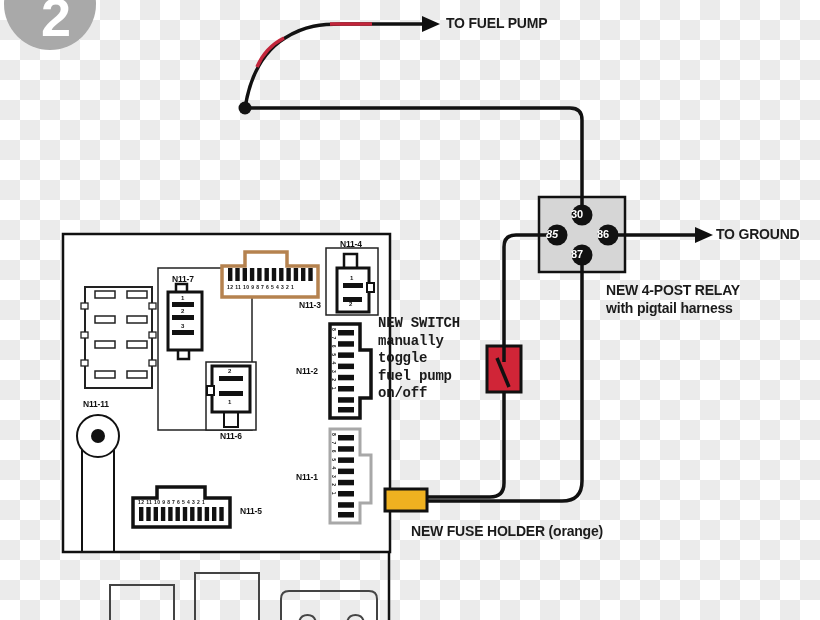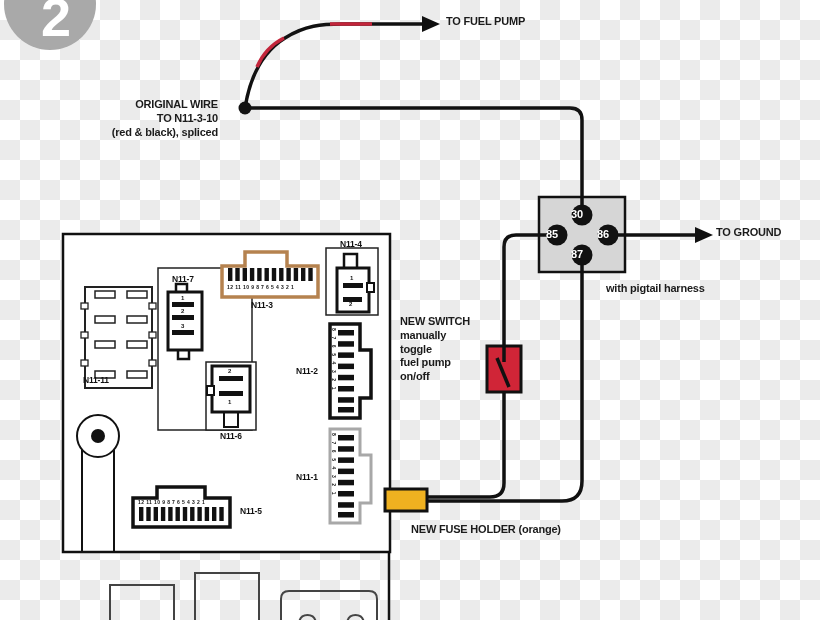--- a/index.html
+++ b/index.html
@@ -3,21 +3,21 @@
 <meta charset="utf-8">
 <style>
   html,body{margin:0;padding:0;}
   #stage{
     position:relative; width:820px; height:620px; overflow:hidden;
     background:conic-gradient(#ebebeb 0 25%, #ffffff 0 50%, #ebebeb 0 75%, #ffffff 0);
     background-size:40px 40px;
     font-family:"Liberation Sans", sans-serif;
   }
   .lbl{position:absolute; font-weight:bold; color:#1b1b1b; white-space:nowrap; line-height:1.25;}
-  .big{font-size:11px; letter-spacing:-0.2px;}
+  .big{font-size:14px; letter-spacing:-0.2px;}
   .clabel{font-size:8.5px; color:#111; letter-spacing:-0.2px;}
   .pinstrip{position:absolute; font-size:5px; font-weight:bold; color:#111; letter-spacing:0.4px; white-space:nowrap;}
   .vpins{position:absolute; writing-mode:vertical-lr; font-size:5px; font-weight:bold; color:#111; letter-spacing:5.6px; white-space:nowrap;}
   .tinypin{position:absolute; font-size:6px; font-weight:bold; color:#111;}
   .post{position:absolute; width:22px; height:14px; font-size:11px; font-weight:bold; color:#ffffff;}
   #badge-circle{position:absolute; left:4px; top:-42px; width:92px; height:92px; border-radius:50%; background:#a9a9a9;}
   #badge-num{position:absolute; left:26px; top:-14px; width:60px; text-align:center; font-size:54px; font-weight:bold; color:#ffffff;}
   svg{position:absolute; left:0; top:0;}
   .rt{text-align:right;}
 </style>
@@ -192,55 +192,51 @@
       <line x1="504" y1="346" x2="504" y2="362" stroke="#111" stroke-width="3.5"></line>
       <line x1="497" y1="358" x2="509" y2="387" stroke="#111" stroke-width="3.5"></line>
     </g>
 
     <rect x="385" y="489" width="42" height="22" fill="#efb120" stroke="#111" stroke-width="3"></rect>
   </svg>
 
   <div class="lbl big" style="left:446px; top:15px;">TO FUEL PUMP</div>
   <div class="lbl big" style="left:716px; top:226px;">TO GROUND</div>
 
-  <div class="lbl big rt" style="left:40px; top:98px; width:178px;">
-    <div>ORIGINAL WIRE</div>
-    <div>TO N11-3-10</div>
-    <div>(red &amp; black), spliced</div>
-  </div>
 
   <div class="lbl big" style="left:606px; top:282px;">
+    <div>NEW 4-POST RELAY</div>
     <div>with pigtail harness</div>
   </div>
 
-  <div class="lbl big" style="left:400px; top:315px;">
+  <div class="lbl big" style="left:378px; top:315px;font-family:Liberation Mono, monospace;">
     <div>NEW SWITCH</div>
     <div>manually</div>
     <div>toggle</div>
     <div>fuel pump</div>
     <div>on/off</div>
   </div>
 
   <div class="lbl big" style="left:411px; top:523px;">
     <div>NEW FUSE HOLDER (orange)</div>
   </div>
 
   <div class="post" style="left:571px; top:208px;">30</div>
-  <div class="post" style="left:546px; top:228px;">85</div>
+  <div class="post" style="left:546px; top:228px;font-style:italic;">85</div>
   <div class="post" style="left:597px; top:228px;">86</div>
   <div class="post" style="left:571px; top:248px;">87</div>
 
   <div class="lbl clabel" style="left:172px; top:274px;">N11-7</div>
-  <div class="lbl clabel" style="left:251px; top:300px;">N11-3</div>
+  <div class="lbl clabel" style="left:251px; top:300px;padding-left:48px;">N11-3</div>
   <div class="lbl clabel" style="left:340px; top:239px;">N11-4</div>
   <div class="lbl clabel" style="left:296px; top:366px;">N11-2</div>
   <div class="lbl clabel" style="left:220px; top:431px;">N11-6</div>
   <div class="lbl clabel" style="left:296px; top:472px;">N11-1</div>
   <div class="lbl clabel" style="left:240px; top:506px;">N11-5</div>
-  <div class="lbl clabel" style="left:83px; top:375px;">N11-11</div>
+  <div class="lbl clabel" style="left:83px; top:399px;">N11-11</div>
 
   <div class="pinstrip" style="left:227px; top:284px; width:86px;">12 11 10 9 8 7 6 5 4 3 2 1</div>
   <div class="pinstrip" style="left:138px; top:499px; width:86px;">12 11 10 9 8 7 6 5 4 3 2 1</div>
   <div class="vpins" style="left:331px; top:328px; height:90px;">87654321</div>
   <div class="vpins" style="left:331px; top:433px; height:90px;">87654321</div>
 
   <div class="tinypin" style="left:181px; top:295px;">1</div>
   <div class="tinypin" style="left:181px; top:308px;">2</div>
   <div class="tinypin" style="left:181px; top:323px;">3</div>
   <div class="tinypin" style="left:228px; top:368px;">2</div>

